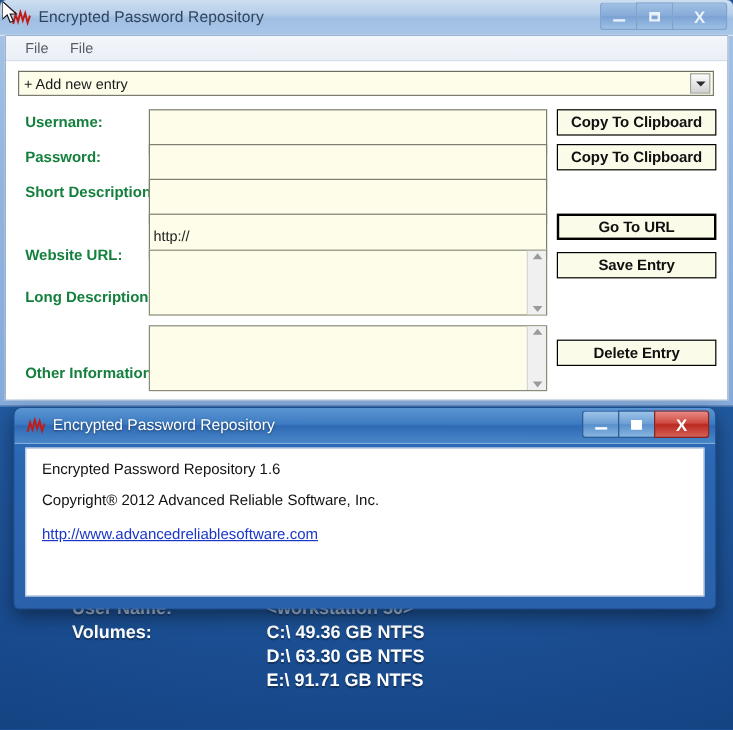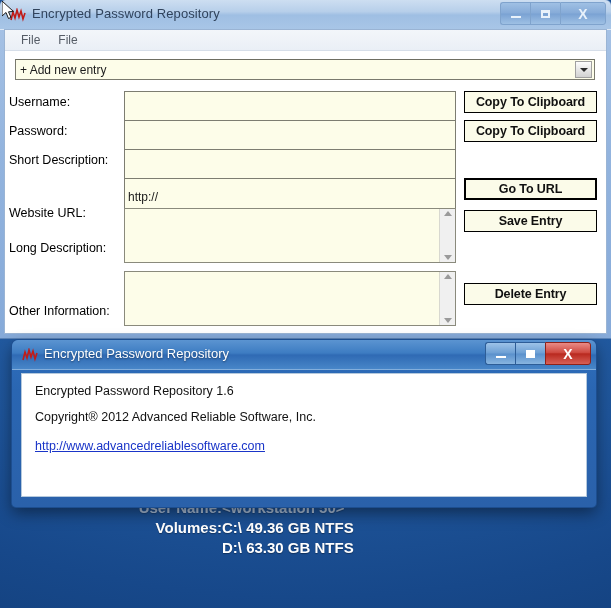--- a/index.html
+++ b/index.html
@@ -27,21 +27,20 @@
     position: absolute;
     left: 0;
     top: 498px;
     width: 611px;
     color: #ffffff;
     font-family: "Liberation Sans", sans-serif;
     font-weight: bold;
     font-size: 15px;
     line-height: 20px;
     text-shadow: 0 1px 1px rgba(0,0,0,.35);
-    text-align: right;
   }
   .bg-row { display: flex; }
   .bg-label { width: 222px; padding-left: 60px; box-sizing: border-box; }
   .bg-value { }
   .bg-row.dim { opacity: .62; }
 
   
   .win {
     position: absolute;
     box-sizing: border-box;
@@ -169,23 +168,23 @@
   .tri-down {
     width: 0; height: 0;
     border-left: 4px solid transparent;
     border-right: 4px solid transparent;
     border-top: 4px solid #2b2b2b;
   }
 
   .field-label {
     position: absolute;
     font-size: 12.5px;
-    font-weight: normal;
-    color: #000000;
-    left: 4px;
+    font-weight: bold;
+    color: #15803d;
+    left: 16px;
     white-space: nowrap;
   }
   .text-input {
     position: absolute;
     left: 119px;
     width: 332px;
     height: 38px;
     background: #fdfde9;
     border: 1px solid #7d7d71;
     box-sizing: border-box;
@@ -342,20 +341,21 @@
     <div class="bg-row">
       <div class="bg-label">Volumes:</div>
       <div class="bg-value">C:\ 49.36 GB NTFS</div>
     </div>
     <div class="bg-row">
       <div class="bg-label"></div>
       <div class="bg-value">D:\ 63.30 GB NTFS</div>
     </div>
     <div class="bg-row">
       <div class="bg-label"></div>
+      <div class="bg-value">E:\ 91.71 GB NTFS</div>
     </div>
   </div>
 </div>
 
 <div id="main-window" class="win">
 
   <div id="main-titlebar">
     <span class="app-icon">
       <svg width="16" height="14" viewBox="0 0 16 14">
         <polyline points="1,12 3,4 5,10 7,2 9,9 11,3 13,11 15,5" fill="none" stroke="#c21b17" stroke-width="1.6"></polyline>

